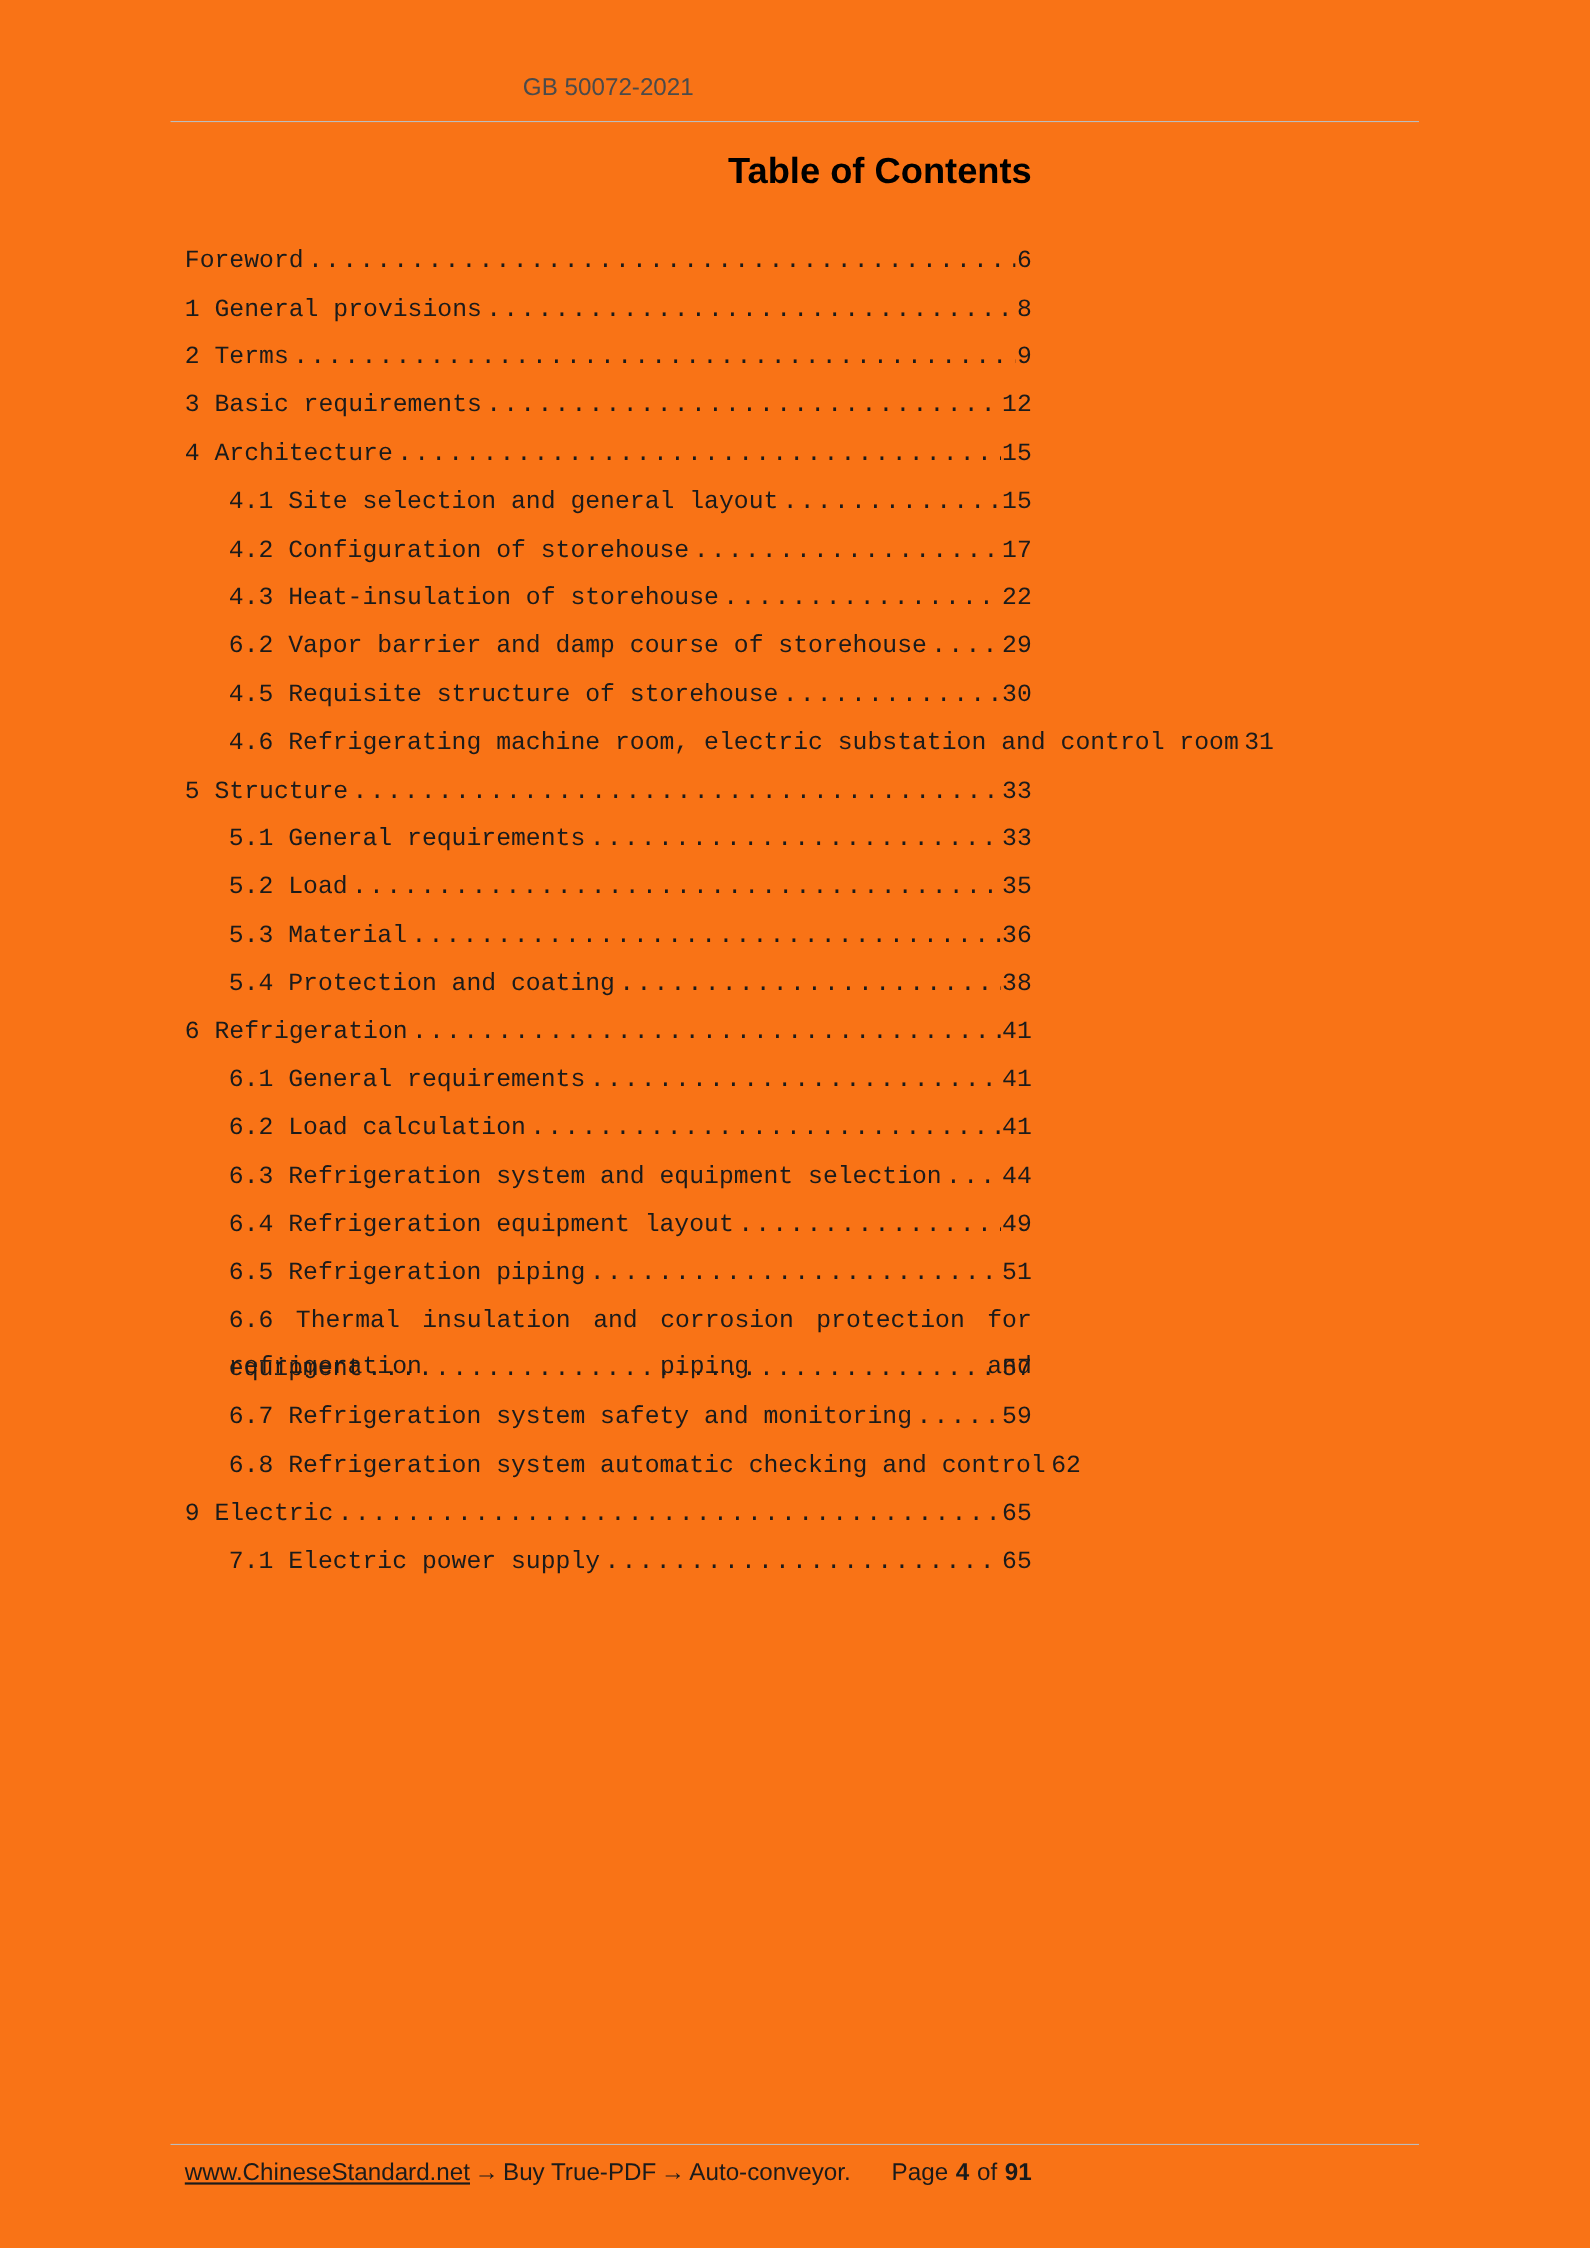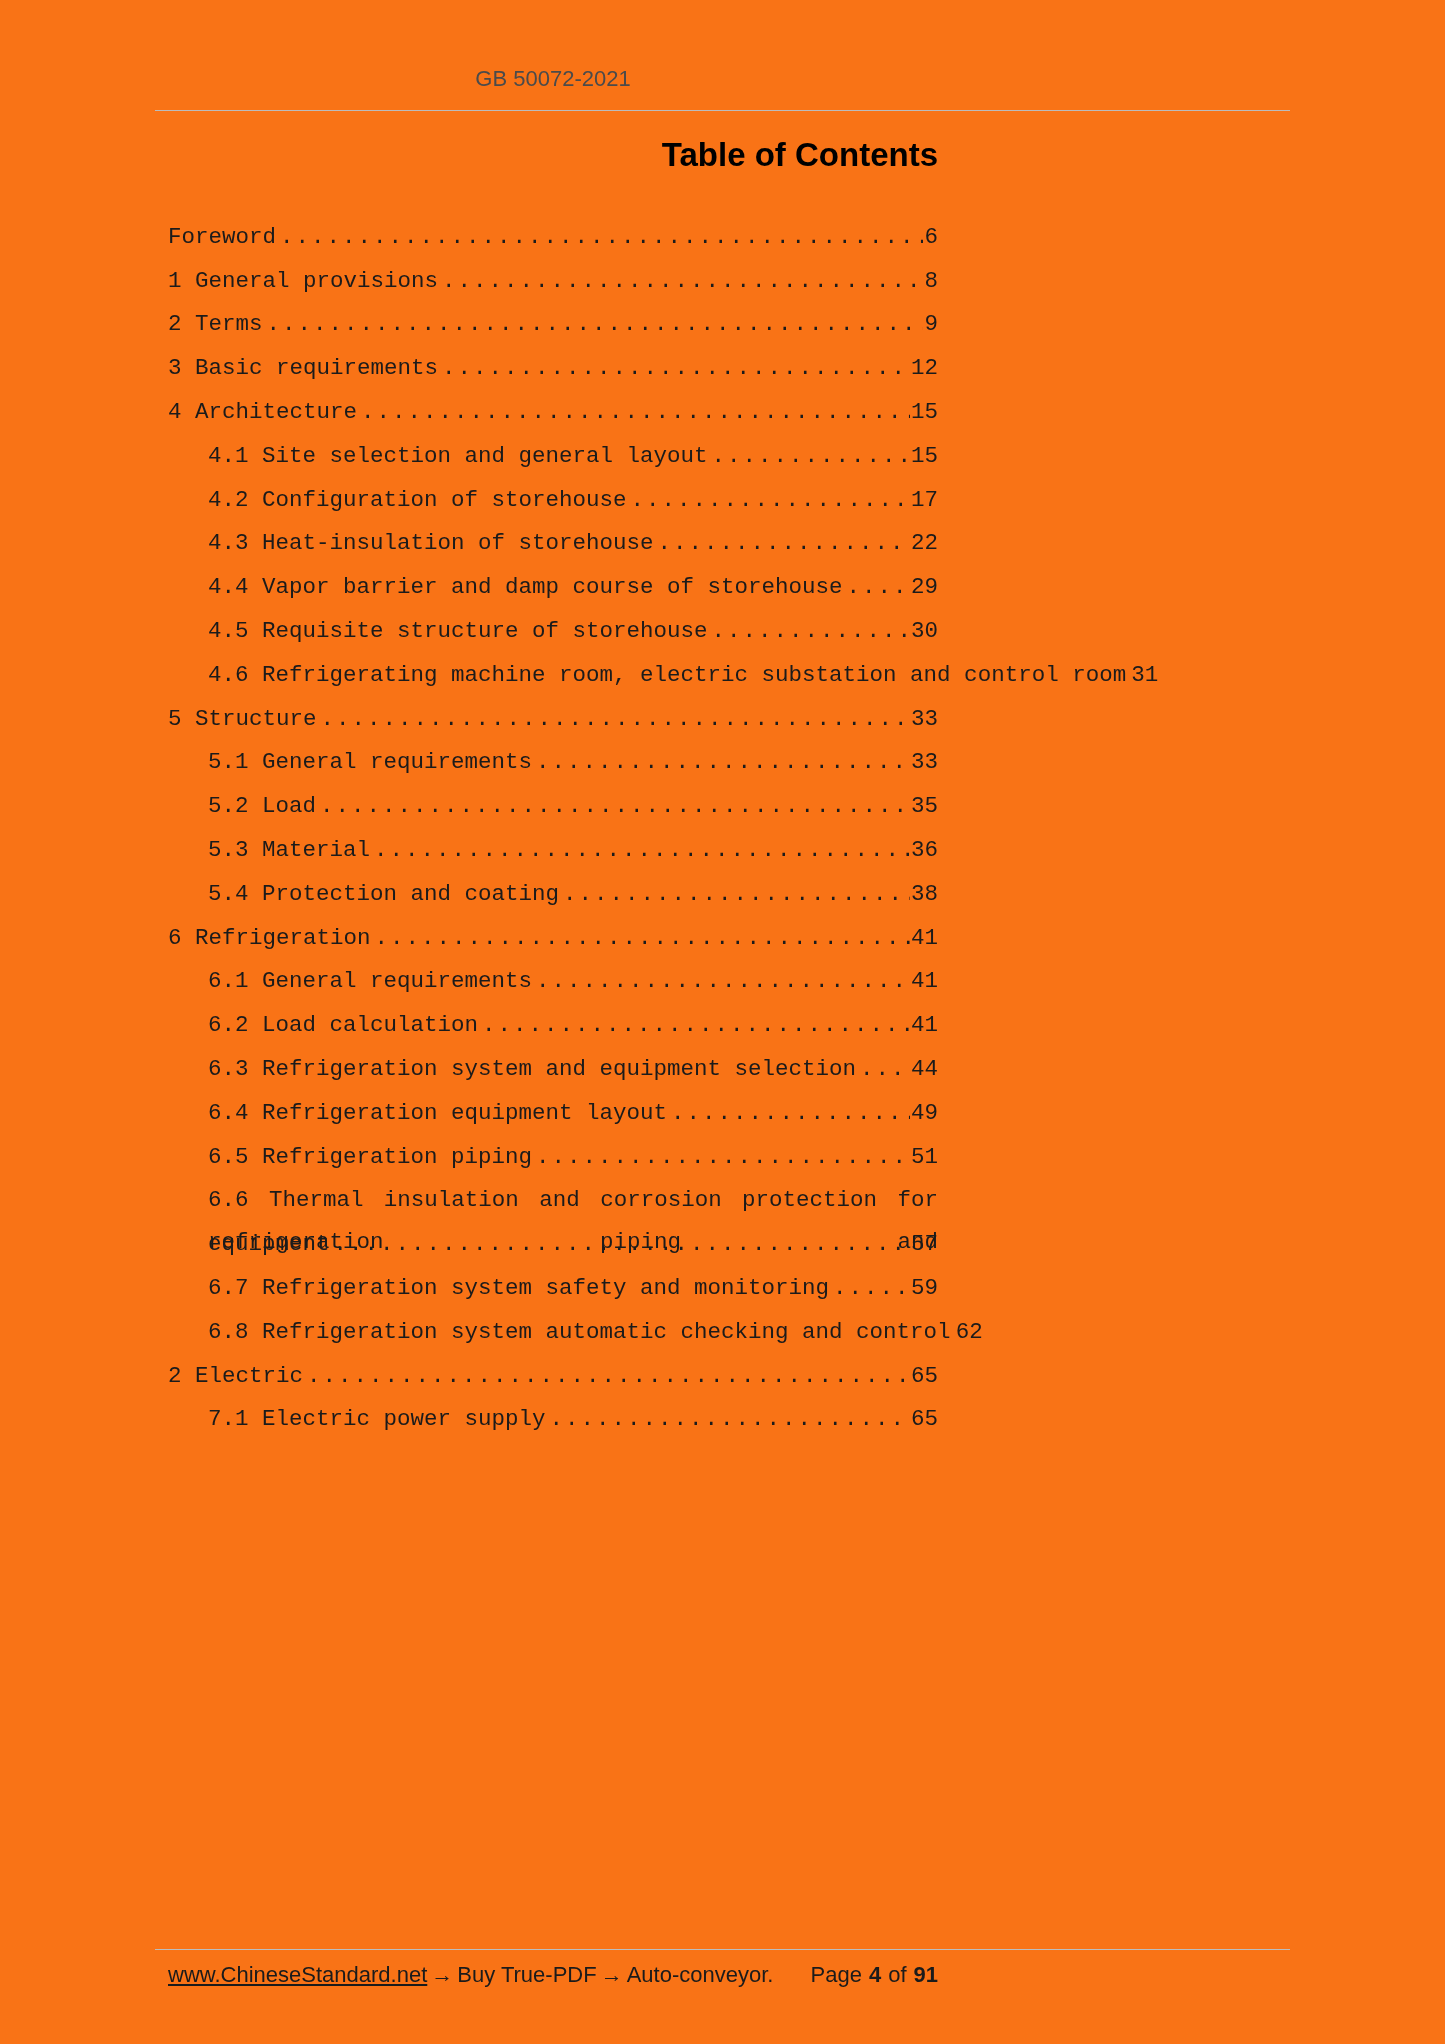--- a/index.html
+++ b/index.html
@@ -89,21 +89,21 @@
       <span class="pg">17</span>
     </div>
 
     <div class="toc-entry lvl1">
       <span class="lbl">4.3 Heat-insulation of storehouse</span>
       <span class="dots"></span>
       <span class="pg">22</span>
     </div>
 
     <div class="toc-entry lvl1">
-      <span class="lbl">4.4 Vapor barrier and damp course of storehouse</span>
+      <span class="lbl">6.2 Vapor barrier and damp course of storehouse</span>
       <span class="dots"></span>
       <span class="pg">29</span>
     </div>
 
     <div class="toc-entry lvl1">
       <span class="lbl">4.5 Requisite structure of storehouse</span>
       <span class="dots"></span>
       <span class="pg">30</span>
     </div>
 
@@ -194,21 +194,21 @@
       <span class="pg">59</span>
     </div>
 
     <div class="toc-entry lvl1">
       <span class="lbl">6.8 Refrigeration system automatic checking and control</span>
       <span class="dots"></span>
       <span class="pg">62</span>
     </div>
 
     <div class="toc-entry lvl0">
-      <span class="lbl">2 Electric</span>
+      <span class="lbl">9 Electric</span>
       <span class="dots"></span>
       <span class="pg">65</span>
     </div>
 
     <div class="toc-entry lvl1">
       <span class="lbl">7.1 Electric power supply</span>
       <span class="dots"></span>
       <span class="pg">65</span>
     </div>
 

